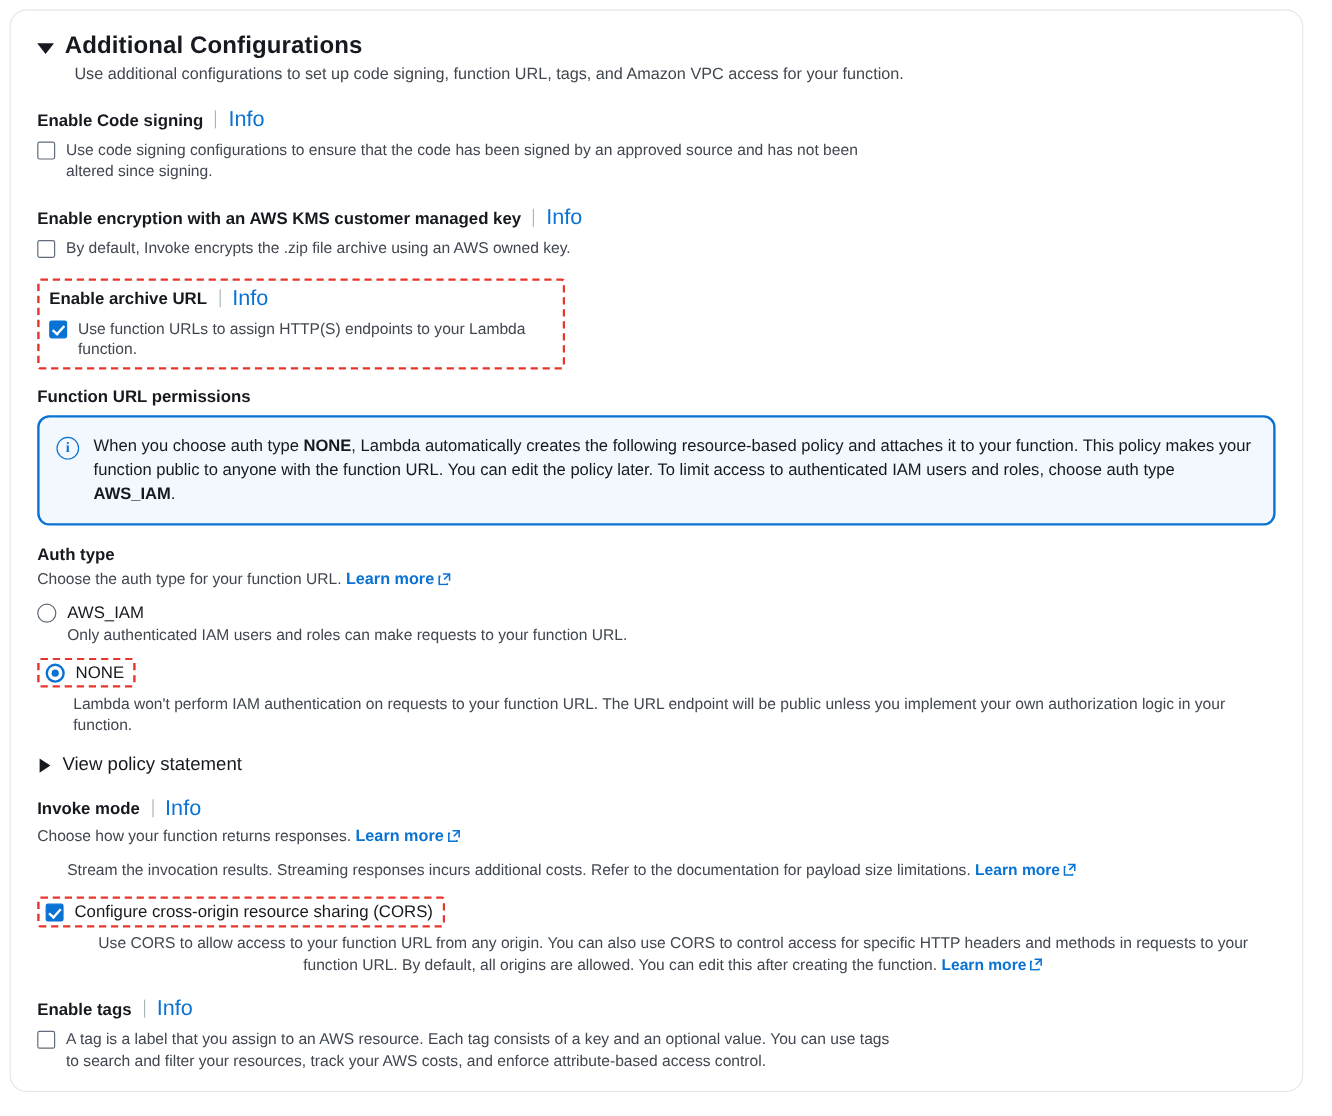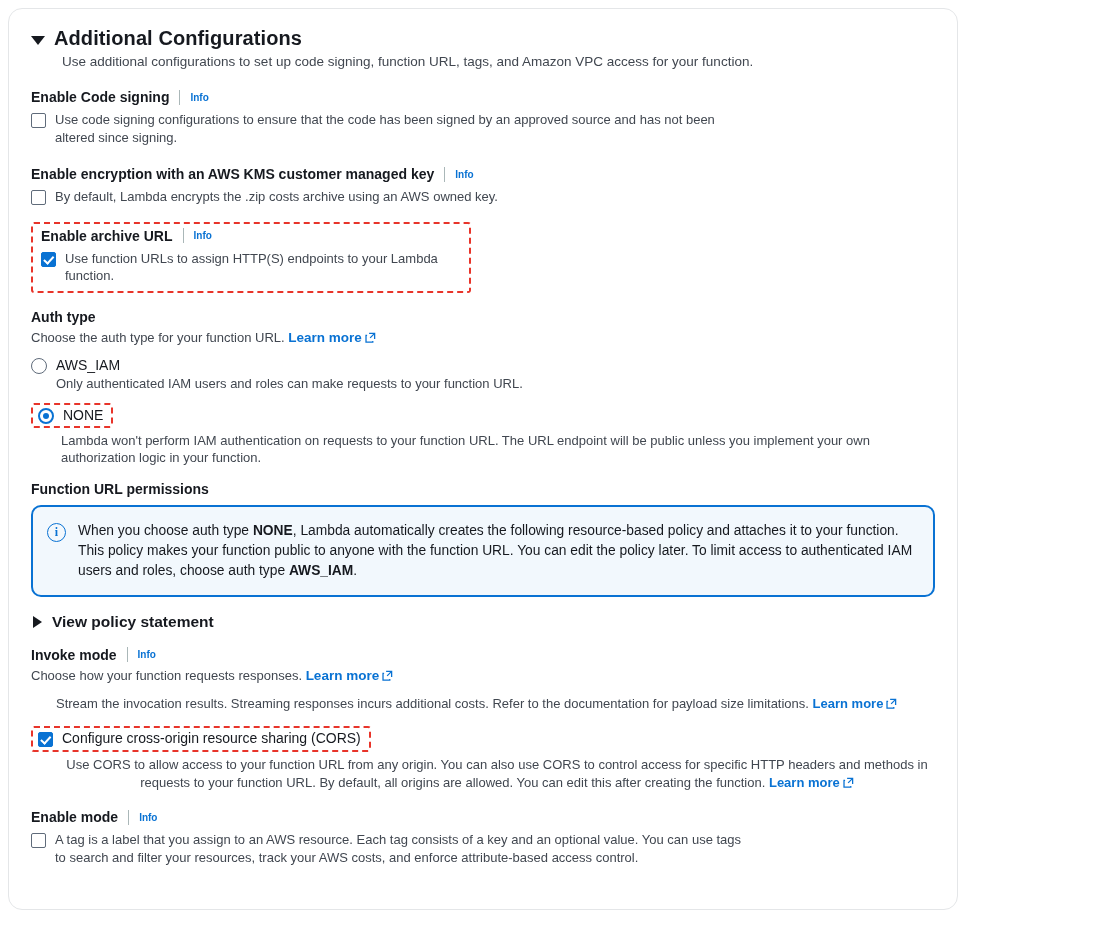--- a/index.html
+++ b/index.html
@@ -11,21 +11,21 @@
     width: 1110px;
     height: 930px;
     font-family: "Liberation Sans", sans-serif;
     color: #16191f;
     -webkit-font-smoothing: antialiased;
   }
   .panel {
     position: absolute;
     left: 8px;
     top: 8px;
-    width: 950px;
+    width: 1078px;
     height: 902px;
     background: #ffffff;
     border: 1px solid #e4e6e8;
     border-radius: 14px;
     box-sizing: border-box;
     overflow: hidden;
   }
   .inner {
     padding: 18px 22px 10px 22px;
   }
@@ -77,22 +77,22 @@
     font-weight: bold;
     color: #16191f;
   }
   .label-row .divider {
     width: 1px;
     height: 15px;
     background: #aab7b8;
     display: inline-block;
   }
   .info-link {
-    font-size: 10px;
-    font-weight: bold;
+    font-size: 18px;
+    font-weight: normal;
     color: #0972d3;
     cursor: pointer;
   }
   .link {
     color: #0972d3;
     font-weight: bold;
     cursor: pointer;
   }
   .sub {
     font-size: 13px;
@@ -220,21 +220,21 @@
 
   .expand-row {
     display: flex;
     align-items: center;
     gap: 10px;
     margin-top: 16px;
     cursor: pointer;
   }
   .expand-title {
     font-size: 15.5px;
-    font-weight: bold;
+    font-weight: normal;
     color: #16191f;
   }
   .ext {
     display: inline-block;
     width: 11px;
     height: 11px;
     position: relative;
     margin-left: 3px;
     vertical-align: -1px;
   }
@@ -266,34 +266,46 @@
     </div>
 
     <div class="block">
       <div class="label-row">
         <span>Enable encryption with an AWS KMS customer managed key</span>
         <span class="divider"></span>
         <span class="info-link">Info</span>
       </div>
       <div class="opt-row">
         <span class="cb"></span>
-        <span class="sub">By default, Lambda encrypts the .zip costs archive using an AWS owned key.</span>
+        <span class="sub">By default, Invoke encrypts the .zip file archive using an AWS owned key.</span>
       </div>
     </div>
 
     <div class="block" style="margin-top:16px;">
       <div class="hl-block" style="width:440px;">
         <div class="label-row">
           <span>Enable archive URL</span>
           <span class="divider"></span>
           <span class="info-link">Info</span>
         </div>
         <div class="opt-row">
           <span class="cb checked"></span>
           <span class="sub">Use function URLs to assign HTTP(S) endpoints to your Lambda function.</span>
+        </div>
+      </div>
+    </div>
+
+    <div class="block" style="margin-top:14px;">
+      <div class="label-row">
+        <span>Function URL permissions</span>
+      </div>
+      <div class="alert">
+        <span class="alert-icon">i</span>
+        <div class="alert-text">
+          <span>When you choose auth type </span><b>NONE</b><span>, Lambda automatically creates the following resource-based policy and attaches it to your function. This policy makes your function public to anyone with the function URL. You can edit the policy later. To limit access to authenticated IAM users and roles, choose auth type </span><b>AWS_IAM</b><span>.</span>
         </div>
       </div>
     </div>
 
     <div class="block" style="margin-top:16px;">
       <div class="label-row">
         <span>Auth type</span>
       </div>
       <div class="sub" style="margin-top:4px;">
         <span>Choose the auth type for your function URL.</span>
@@ -316,45 +328,33 @@
         <div class="hl" style="padding:2px 8px 2px 5px;">
           <div class="opt-row" style="margin-top:0;">
             <span class="rb checked"></span>
             <span class="opt-label">NONE</span>
           </div>
         </div>
         <div class="opt-desc" style="margin-left:30px;margin-top:4px;">Lambda won't perform IAM authentication on requests to your function URL. The URL endpoint will be public unless you implement your own authorization logic in your function.</div>
       </div>
     </div>
 
-    <div class="block" style="margin-top:14px;">
-      <div class="label-row">
-        <span>Function URL permissions</span>
-      </div>
-      <div class="alert">
-        <span class="alert-icon">i</span>
-        <div class="alert-text">
-          <span>When you choose auth type </span><b>NONE</b><span>, Lambda automatically creates the following resource-based policy and attaches it to your function. This policy makes your function public to anyone with the function URL. You can edit the policy later. To limit access to authenticated IAM users and roles, choose auth type </span><b>AWS_IAM</b><span>.</span>
-        </div>
-      </div>
-    </div>
-
     <div class="expand-row">
       <span class="caret-right"></span>
       <span class="expand-title">View policy statement</span>
     </div>
 
     <div class="block" style="margin-top:16px;">
       <div class="label-row">
         <span>Invoke mode</span>
         <span class="divider"></span>
         <span class="info-link">Info</span>
       </div>
       <div class="sub" style="margin-top:4px;">
-        <span>Choose how your function requests responses.</span>
+        <span>Choose how your function returns responses.</span>
         <span class="link nowrap" style="font-size:13.5px;"><span>Learn more</span><span class="ext"><svg width="11" height="11" viewBox="0 0 12 12">
                 <path d="M4.5 1.5h6v6" fill="none" stroke="#0972d3" stroke-width="1.4"></path>
                 <path d="M10.5 1.5 5.6 6.4" fill="none" stroke="#0972d3" stroke-width="1.4"></path>
                 <path d="M8.5 9.9v1.1h-7.4V3.6h1.2" fill="none" stroke="#0972d3" stroke-width="1.4"></path>
               </svg></span></span>
       </div>
 
 
       <div style="margin-top:10px;">
         <div class="opt-desc">
@@ -380,21 +380,21 @@
         <span class="link nowrap" style="font-size:13px;"><span>Learn more</span><span class="ext"><svg width="11" height="11" viewBox="0 0 12 12">
                 <path d="M4.5 1.5h6v6" fill="none" stroke="#0972d3" stroke-width="1.4"></path>
                 <path d="M10.5 1.5 5.6 6.4" fill="none" stroke="#0972d3" stroke-width="1.4"></path>
                 <path d="M8.5 9.9v1.1h-7.4V3.6h1.2" fill="none" stroke="#0972d3" stroke-width="1.4"></path>
               </svg></span></span>
       </div>
     </div>
 
     <div class="block" style="margin-top:18px;">
       <div class="label-row">
-        <span>Enable mode</span>
+        <span>Enable tags</span>
         <span class="divider"></span>
         <span class="info-link">Info</span>
       </div>
       <div class="opt-row">
         <span class="cb"></span>
         <span class="sub" style="max-width:690px;">A tag is a label that you assign to an AWS resource. Each tag consists of a key and an optional value. You can use tags to search and filter your resources, track your AWS costs, and enforce attribute-based access control.</span>
       </div>
     </div>
 
   </div>

